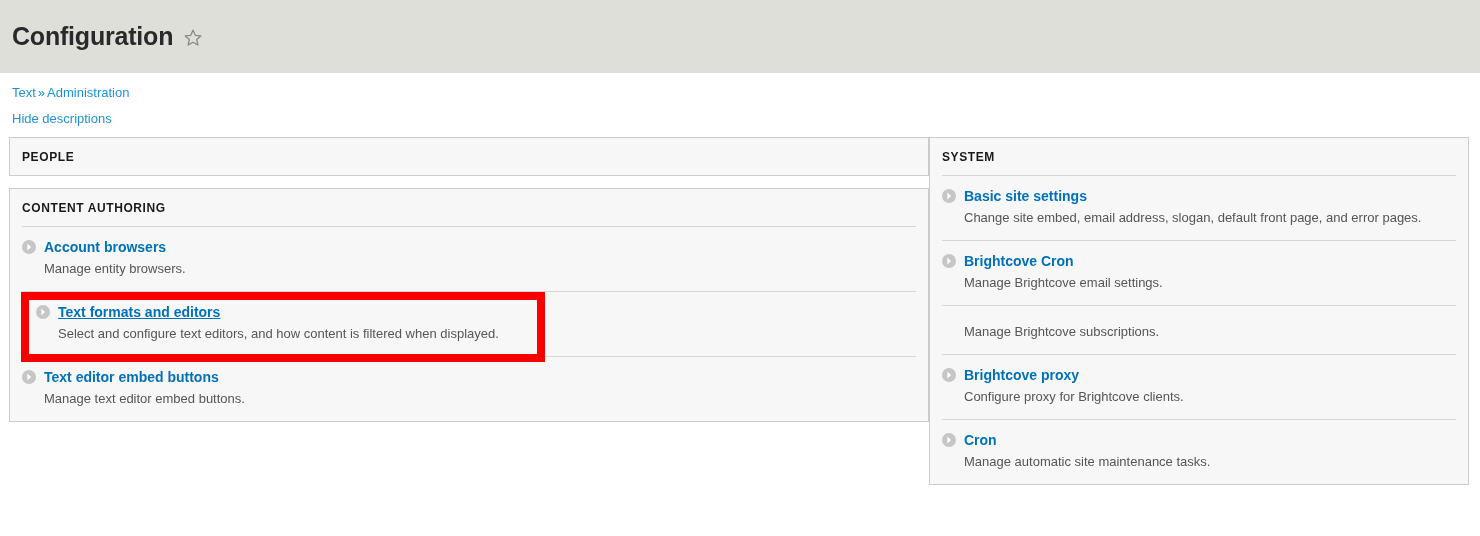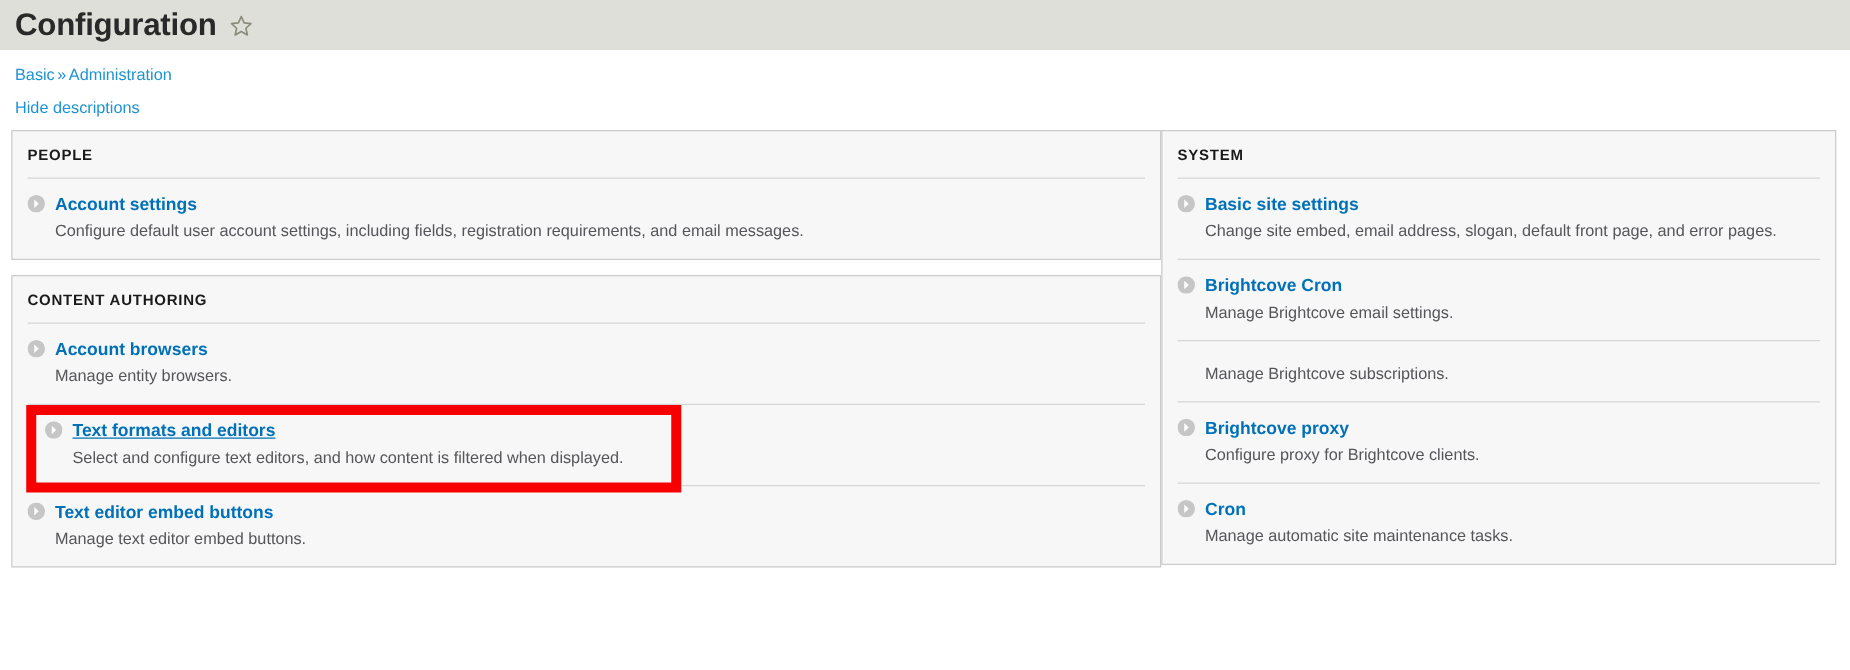--- a/index.html
+++ b/index.html
@@ -11,21 +11,21 @@
     height: 536px;
     background: #ffffff;
     font-family: "Liberation Sans", sans-serif;
     font-size: 13px;
     color: #333333;
     overflow: hidden;
   }
 
   
   .page-header {
-    height: 40px;
+    height: 73px;
     background: #dfdfd9;
     display: flex;
     align-items: center;
     padding: 0 0 0 12px;
     box-sizing: border-box;
   }
   .page-title {
     font-size: 25px;
     font-weight: bold;
     color: #292929;
@@ -157,47 +157,33 @@
 <div class="page-header">
   <h1 class="page-title">Configuration</h1>
   <span class="star-icon">
     <svg width="20" height="20" viewBox="0 0 20 20" aria-hidden="true">
       <polygon points="10,2.2 12.3,7.3 17.8,7.9 13.7,11.6 14.9,17 10,14.2 5.1,17 6.3,11.6 2.2,7.9 7.7,7.3" fill="none" stroke="#8a8a7d" stroke-width="1.3" stroke-linejoin="round"></polygon>
     </svg>
   </span>
 </div>
 
 <div class="breadcrumb">
-  <a href="#">Basic</a><span class="sep">»</span><a href="#">Administration</a>
+  <a href="#">Text</a><span class="sep">»</span><a href="#">Administration</a>
 </div>
 
 <div class="hide-desc">
   <a href="#">Hide descriptions</a>
 </div>
 
 <div class="columns">
 
   <div class="col-left">
 
     <div class="panel">
       <div class="panel-title">PEOPLE</div>
-      <div class="panel-items">
-        <div class="panel-item first">
-          <div class="item-head">
-            <span class="chevron-circle">
-              <svg width="14" height="14" viewBox="0 0 14 14" aria-hidden="true">
-                <circle cx="7" cy="7" r="7" fill="#c6c6c6"></circle>
-                <path d="M5.4 3.6 L9 7 L5.4 10.4 L5.4 3.6 Z" fill="#ffffff"></path>
-              </svg>
-            </span>
-            <a class="item-link" href="#">Account settings</a>
-          </div>
-          <div class="item-desc">Configure default user account settings, including fields, registration requirements, and email messages.</div>
-        </div>
-      </div>
     </div>
 
     <div class="panel">
       <div class="panel-title">CONTENT AUTHORING</div>
       <div class="panel-items">
 
         <div class="panel-item first">
           <div class="item-head">
             <span class="chevron-circle">
               <svg width="14" height="14" viewBox="0 0 14 14" aria-hidden="true">

